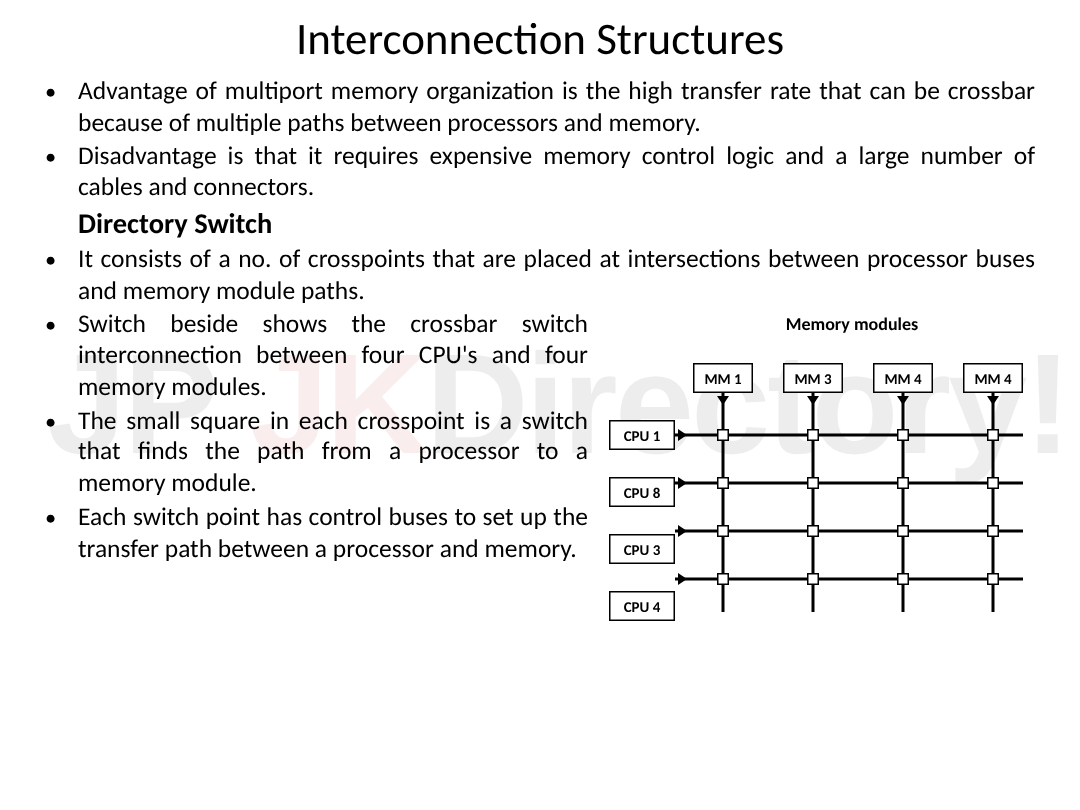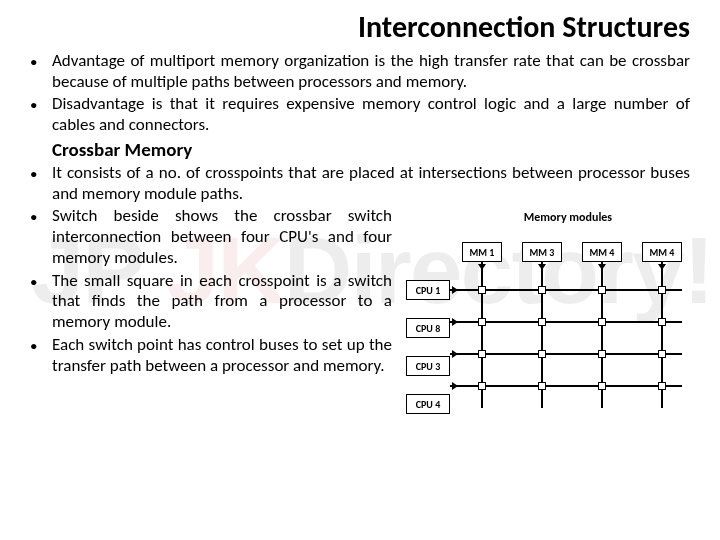--- a/index.html
+++ b/index.html
@@ -1,21 +1,21 @@
 <!DOCTYPE html>
 <html><head>
 <meta charset="utf-8">
 <style>
   * { box-sizing: border-box; margin: 0; padding: 0; }
   html, body { width: 720px; height: 540px; font-family: Calibri, Arial, sans-serif; background: #fff; color: #000; overflow: hidden; }
   .slide { position: relative; width: 720px; height: 540px; padding: 8px 30px 12px 30px; }
   .watermark { position: absolute; inset: 0; display: flex; align-items: center; justify-content: center; pointer-events: none; }
   .watermark-inner { font-family: Liberation Sans, sans-serif; font-size: 95px; font-weight: 700; color: rgba(0,0,0,0.07); letter-spacing: -2px; white-space: nowrap; margin-left: 24px; }
   .watermark-inner .red { color: rgba(180,0,0,0.07); }
-  h1.title { font-size: 30px; font-weight: 700; text-align: right; margin-bottom: 6px; font-family: Calibri, Arial, sans-serif; position: relative; z-index: 2; }
+  h1.title { font-size: 30px; font-weight: 400; text-align: center; margin-bottom: 6px; font-family: Calibri, Arial, sans-serif; position: relative; z-index: 2; }
   ul.body { list-style: none; position: relative; z-index: 2; }
   ul.body > li { display: flex; font-size: 17px; line-height: 1.22; text-align: justify; margin-bottom: 2px; }
   ul.body > li .bullet { width: 22px; flex: 0 0 22px; text-align: left; padding-top: 2px; font-size: 15px;}
   ul.body > li .txt { flex: 1; }
   .subhead { font-weight: 700; font-size: 19px; margin: 2px 0 2px 22px; font-family: Calibri, Arial, sans-serif; position: relative; z-index:2;}
   .lower { display: flex; gap: 10px; position: relative; z-index:2;}
   .lower-left { flex: 1; }
   .lower-right { width: 288px; flex: 0 0 288px; padding-top: 4px; }
   .mem-title { font-size: 12px; font-weight: 700; text-align: center; margin-bottom: 4px; padding-left: 44px;}
   .diagram { position: relative; width: 282px; height: 180px; }
@@ -46,21 +46,21 @@
     <li>
         <span class="bullet">•</span>
         <span class="txt">Advantage of multiport memory organization is the high transfer rate that can be crossbar because of multiple paths between processors and memory.</span>
       </li>
     <li>
         <span class="bullet">•</span>
         <span class="txt">Disadvantage is that it requires expensive memory control logic and a large number of cables and connectors.</span>
       </li>
   </ul>
 
-  <div class="subhead">Crossbar Memory</div>
+  <div class="subhead">Directory Switch</div>
 
   <ul class="body">
     <li>
         <span class="bullet">•</span>
         <span class="txt">It consists of a no. of crosspoints that are placed at intersections between processor buses and memory module paths.</span>
       </li>
   </ul>
 
   <div class="lower">
     <div class="lower-left">

